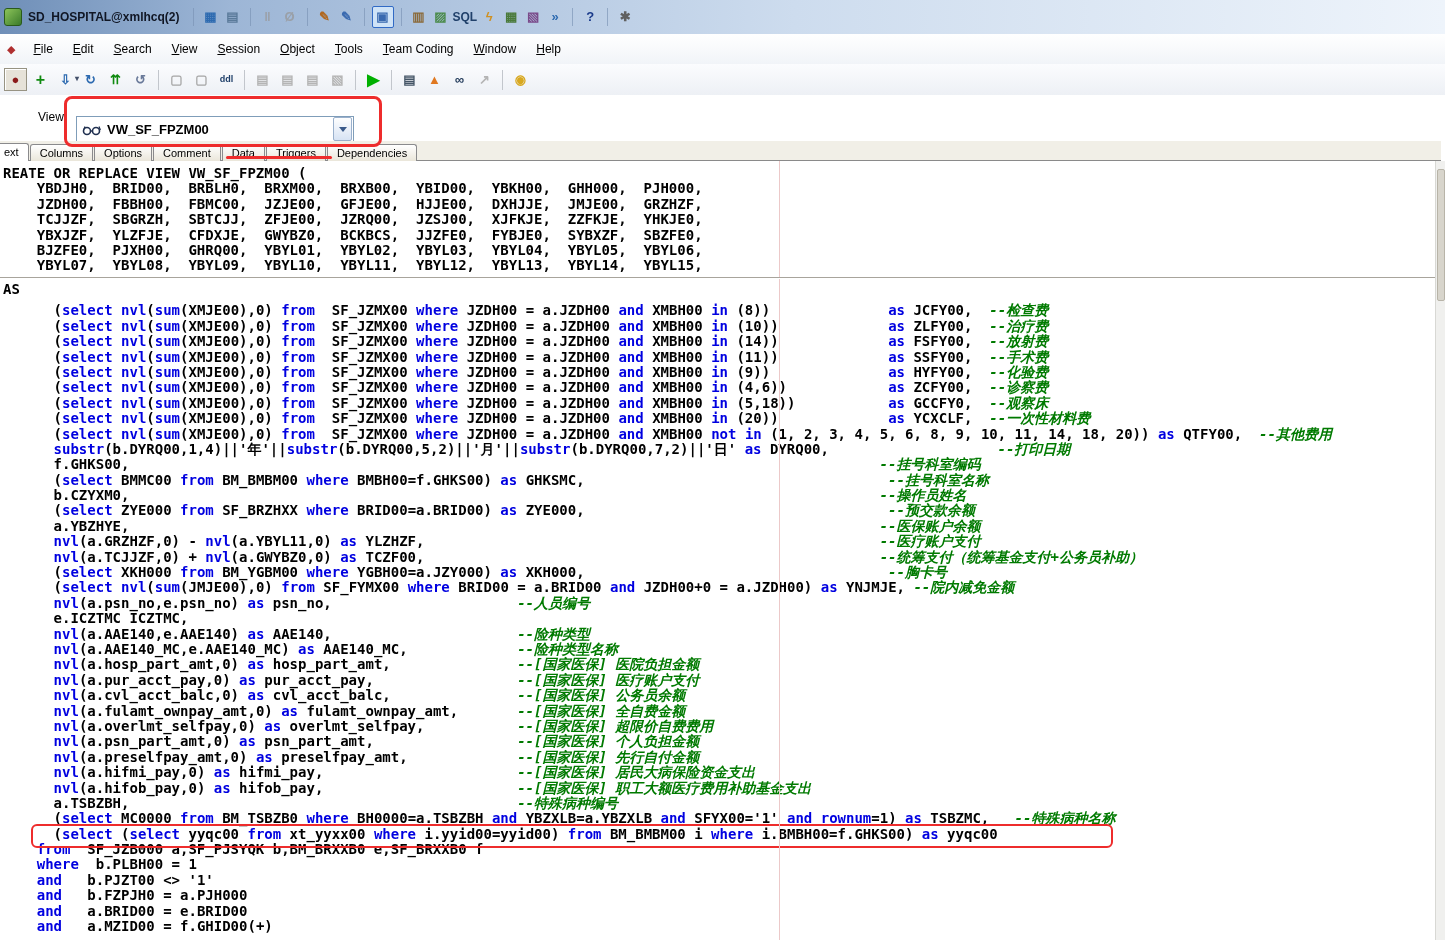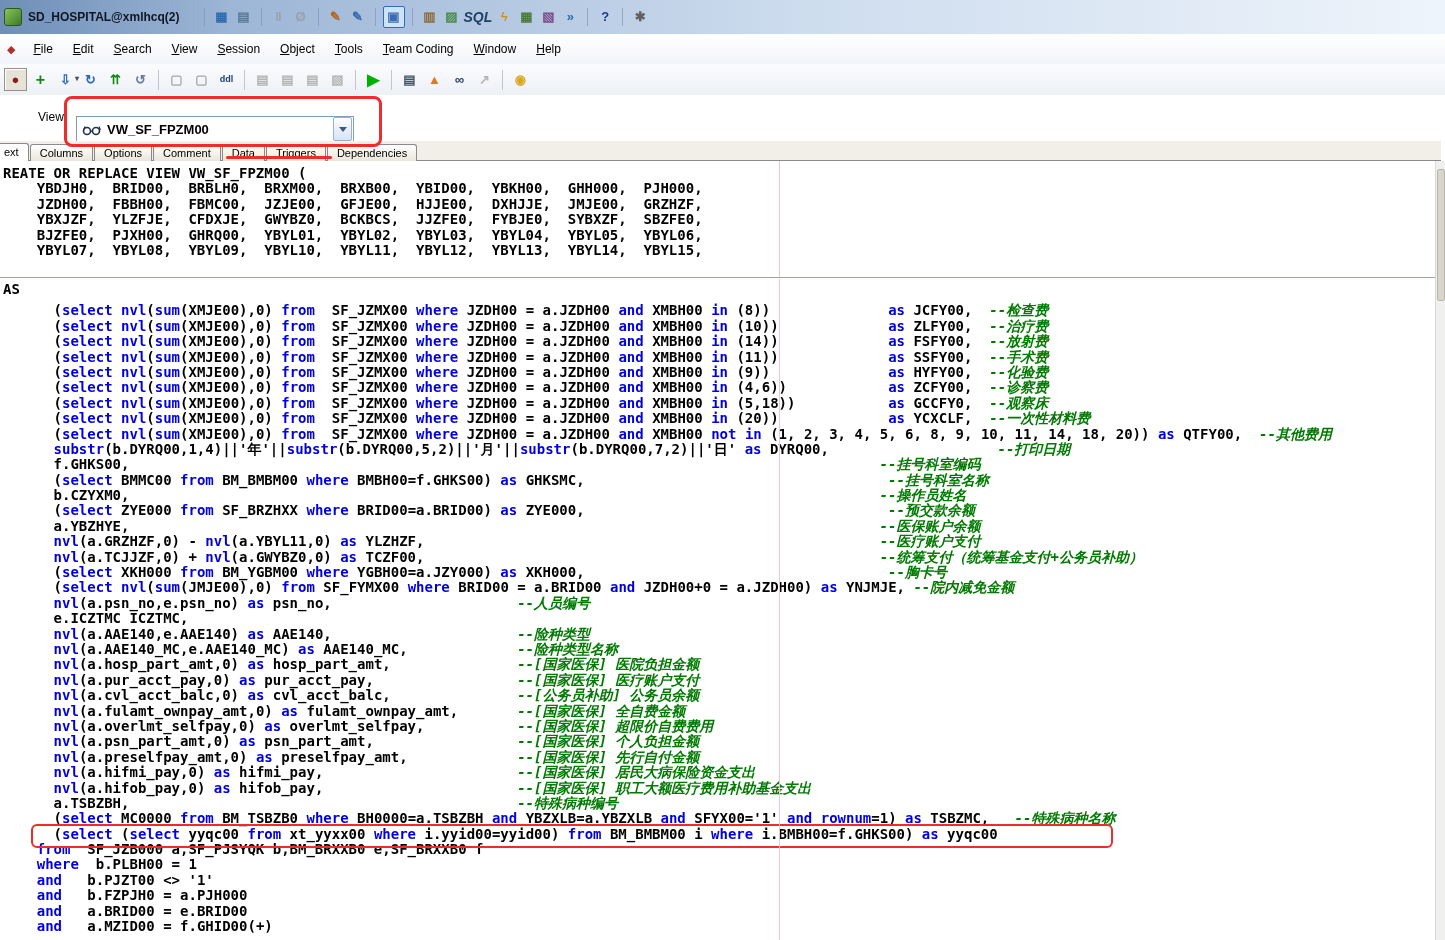--- a/index.html
+++ b/index.html
@@ -5,25 +5,25 @@
   html,body{margin:0;padding:0;background:#fff;}
   .app{position:relative;width:1445px;height:940px;overflow:hidden;background:#fff;
        font-family:"Liberation Sans",sans-serif;-webkit-font-smoothing:antialiased;}
 
   
   .titlebar{position:absolute;left:0;right:0;top:0;height:34px;display:flex;align-items:center;
     background:linear-gradient(90deg,#6f8fb8 0%,#9db6d6 16%,#cddcee 55%,#eef4fb 100%);
     border-bottom:1px solid #8ba0bc;}
   .app-icon{display:inline-block;width:16px;height:16px;margin:0 6px 0 4px;border-radius:3px;
     background:linear-gradient(135deg,#8cc45a,#3a7a2a);border:1px solid #2a5a1a;}
-  .title-text{font-size:12px;font-weight:bold;color:#101624;margin-right:18px;white-space:nowrap;}
+  .title-text{font-size:12px;font-weight:bold;color:#101624;margin-right:7px;white-space:nowrap;}
   .tb-icons{display:inline-flex;align-items:center;}
   .t-icon{display:inline-block;min-width:20px;height:20px;line-height:20px;text-align:center;
     font-size:13px;font-weight:bold;margin:0 1px;border-radius:2px;cursor:default;}
-  .t-icon.texty{font-size:14px;font-style:italic;}
+  .t-icon.texty{font-size:12px;}
   .t-icon.selected{background:#cfe3f7;border:1px solid #316ac5;}
   .t-sep{display:inline-block;width:1px;height:18px;background:#7a92b4;margin:0 6px;opacity:.65;}
 
   
   .menubar{position:absolute;left:0;right:0;top:34px;height:30px;display:flex;align-items:center;
     background:linear-gradient(#ffffff,#f1f4f8);border-bottom:1px solid #dde1e7;}
   .menu-grip{font-size:11px;margin:0 8px 0 7px;}
   .menu-item{display:inline-block;padding:12px 10px;font-size:12px;color:#000;line-height:28px;cursor:default;}
   .menu-item::first-letter{text-decoration:underline;}
 
@@ -166,20 +166,21 @@
     </div>
   </div>
 
   <div class="tabbar" id="tabbar"><span class="tab active">ext</span><span class="tab">Columns</span><span class="tab">Options</span><span class="tab">Comment</span><span class="tab">Data</span><span class="tab">Triggers</span><span class="tab">Dependencies</span></div>
 
   <div class="editor-header">
     <div class="cl" id="hdr-line1">REATE OR REPLACE VIEW VW_SF_FPZM00 (</div>
     <div id="hdr-cols">
         <div class="cl">    YBDJH0,  BRID00,  BRBLH0,  BRXM00,  BRXB00,  YBID00,  YBKH00,  GHH000,  PJH000,</div>
         <div class="cl">    JZDH00,  FBBH00,  FBMC00,  JZJE00,  GFJE00,  HJJE00,  DXHJJE,  JMJE00,  GRZHZF,</div>
+        <div class="cl">    TCJJZF,  SBGRZH,  SBTCJJ,  ZFJE00,  JZRQ00,  JZSJ00,  XJFKJE,  ZZFKJE,  YHKJE0,</div>
         <div class="cl">    YBXJZF,  YLZFJE,  CFDXJE,  GWYBZ0,  BCKBCS,  JJZFE0,  FYBJE0,  SYBXZF,  SBZFE0,</div>
         <div class="cl">    BJZFE0,  PJXH00,  GHRQ00,  YBYL01,  YBYL02,  YBYL03,  YBYL04,  YBYL05,  YBYL06,</div>
         <div class="cl">    YBYL07,  YBYL08,  YBYL09,  YBYL10,  YBYL11,  YBYL12,  YBYL13,  YBYL14,  YBYL15,</div>
       </div>
     <div class="margin-guide"></div>
   </div>
 
   <div class="splitter"></div>
 
   <div class="editor-main">
@@ -203,21 +204,21 @@
         <div class="cl">      <span class="kw">nvl</span>(a.GRZHZF,0) - <span class="kw">nvl</span>(a.YBYL11,0) <span class="kw">as</span> YLZHZF,                                                      <span class="cm">--医疗账户支付</span></div>
         <div class="cl">      <span class="kw">nvl</span>(a.TCJJZF,0) + <span class="kw">nvl</span>(a.GWYBZ0,0) <span class="kw">as</span> TCZF00,                                                      <span class="cm">--统筹支付（统筹基金支付+公务员补助）</span></div>
         <div class="cl">      (<span class="kw">select</span> XKH000 <span class="kw">from</span> BM_YGBM00 <span class="kw">where</span> YGBH00=a.JZY000) <span class="kw">as</span> XKH000,                                    <span class="cm">--胸卡号</span></div>
         <div class="cl">      (<span class="kw">select</span> <span class="kw">nvl</span>(<span class="kw">sum</span>(JMJE00),0) <span class="kw">from</span> SF_FYMX00 <span class="kw">where</span> BRID00 = a.BRID00 <span class="kw">and</span> JZDH00+0 = a.JZDH00) <span class="kw">as</span> YNJMJE, <span class="cm">--院内减免金额</span></div>
         <div class="cl">      <span class="kw">nvl</span>(a.psn_no,e.psn_no) <span class="kw">as</span> psn_no,                      <span class="cm">--人员编号</span></div>
         <div class="cl">      e.ICZTMC ICZTMC,</div>
         <div class="cl">      <span class="kw">nvl</span>(a.AAE140,e.AAE140) <span class="kw">as</span> AAE140,                      <span class="cm">--险种类型</span></div>
         <div class="cl">      <span class="kw">nvl</span>(a.AAE140_MC,e.AAE140_MC) <span class="kw">as</span> AAE140_MC,             <span class="cm">--险种类型名称</span></div>
         <div class="cl">      <span class="kw">nvl</span>(a.hosp_part_amt,0) <span class="kw">as</span> hosp_part_amt,               <span class="cm">--[国家医保] 医院负担金额</span></div>
         <div class="cl">      <span class="kw">nvl</span>(a.pur_acct_pay,0) <span class="kw">as</span> pur_acct_pay,                 <span class="cm">--[国家医保] 医疗账户支付</span></div>
-        <div class="cl">      <span class="kw">nvl</span>(a.cvl_acct_balc,0) <span class="kw">as</span> cvl_acct_balc,               <span class="cm">--[公务员补助] 公务员余额</span></div>
+        <div class="cl">      <span class="kw">nvl</span>(a.cvl_acct_balc,0) <span class="kw">as</span> cvl_acct_balc,               <span class="cm">--[国家医保] 公务员余额</span></div>
         <div class="cl">      <span class="kw">nvl</span>(a.fulamt_ownpay_amt,0) <span class="kw">as</span> fulamt_ownpay_amt,       <span class="cm">--[国家医保] 全自费金额</span></div>
         <div class="cl">      <span class="kw">nvl</span>(a.overlmt_selfpay,0) <span class="kw">as</span> overlmt_selfpay,           <span class="cm">--[国家医保] 超限价自费费用</span></div>
         <div class="cl">      <span class="kw">nvl</span>(a.psn_part_amt,0) <span class="kw">as</span> psn_part_amt,                 <span class="cm">--[国家医保] 个人负担金额</span></div>
         <div class="cl">      <span class="kw">nvl</span>(a.preselfpay_amt,0) <span class="kw">as</span> preselfpay_amt,             <span class="cm">--[国家医保] 先行自付金额</span></div>
         <div class="cl">      <span class="kw">nvl</span>(a.hifmi_pay,0) <span class="kw">as</span> hifmi_pay,                       <span class="cm">--[国家医保] 居民大病保险资金支出</span></div>
         <div class="cl">      <span class="kw">nvl</span>(a.hifob_pay,0) <span class="kw">as</span> hifob_pay,                       <span class="cm">--[国家医保] 职工大额医疗费用补助基金支出</span></div>
         <div class="cl">      a.TSBZBH,                                              <span class="cm">--特殊病种编号</span></div>
         <div class="cl">      (<span class="kw">select</span> MC0000 <span class="kw">from</span> BM_TSBZB0 <span class="kw">where</span> BH0000=a.TSBZBH <span class="kw">and</span> YBZXLB=a.YBZXLB <span class="kw">and</span> SFYX00='1' <span class="kw">and</span> <span class="kw">rownum</span>=1) <span class="kw">as</span> TSBZMC,   <span class="cm">--特殊病种名称</span></div>
         <div class="cl hl">      (<span class="kw">select</span> (<span class="kw">select</span> yyqc00 <span class="kw">from</span> xt_yyxx00 <span class="kw">where</span> i.yyid00=yyid00) <span class="kw">from</span> BM_BMBM00 i <span class="kw">where</span> i.BMBH00=f.GHKS00) <span class="kw">as</span> yyqc00</div>
         <div class="cl">    <span class="kw">from</span>  SF_JZB000 a,SF_PJSYQK b,BM_BRXXB0 e,SF_BRXXB0 f</div>

